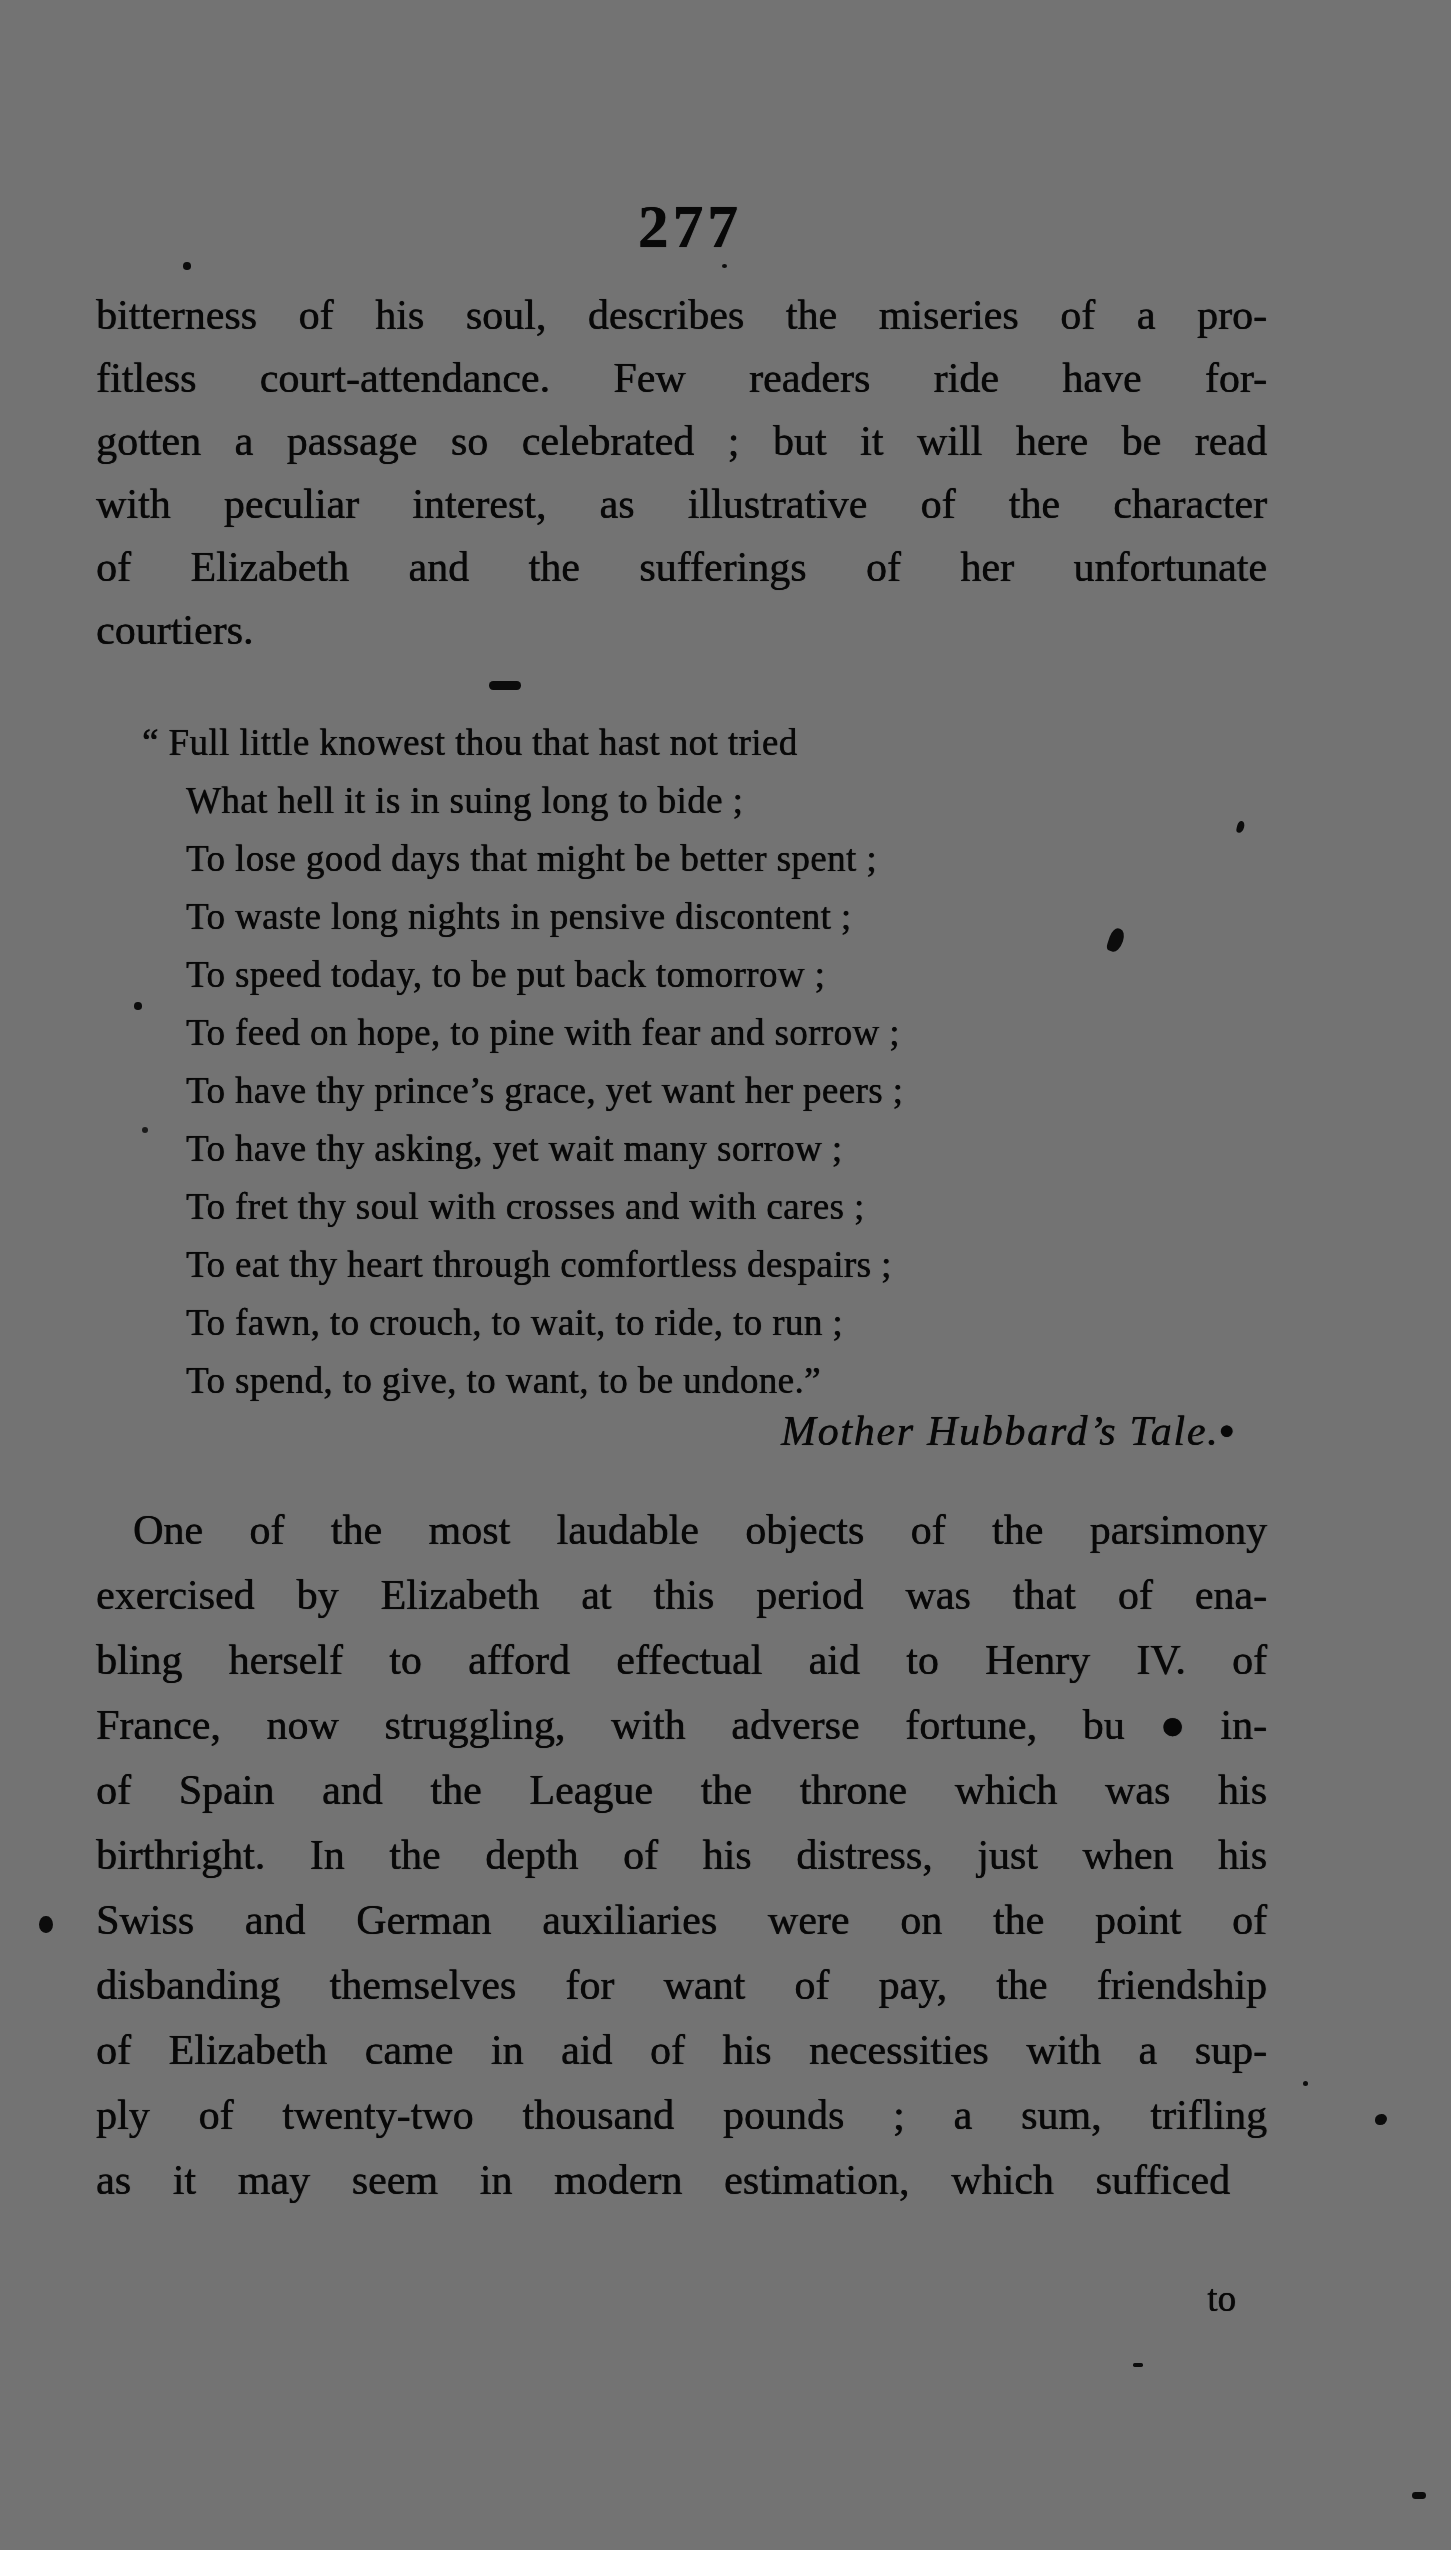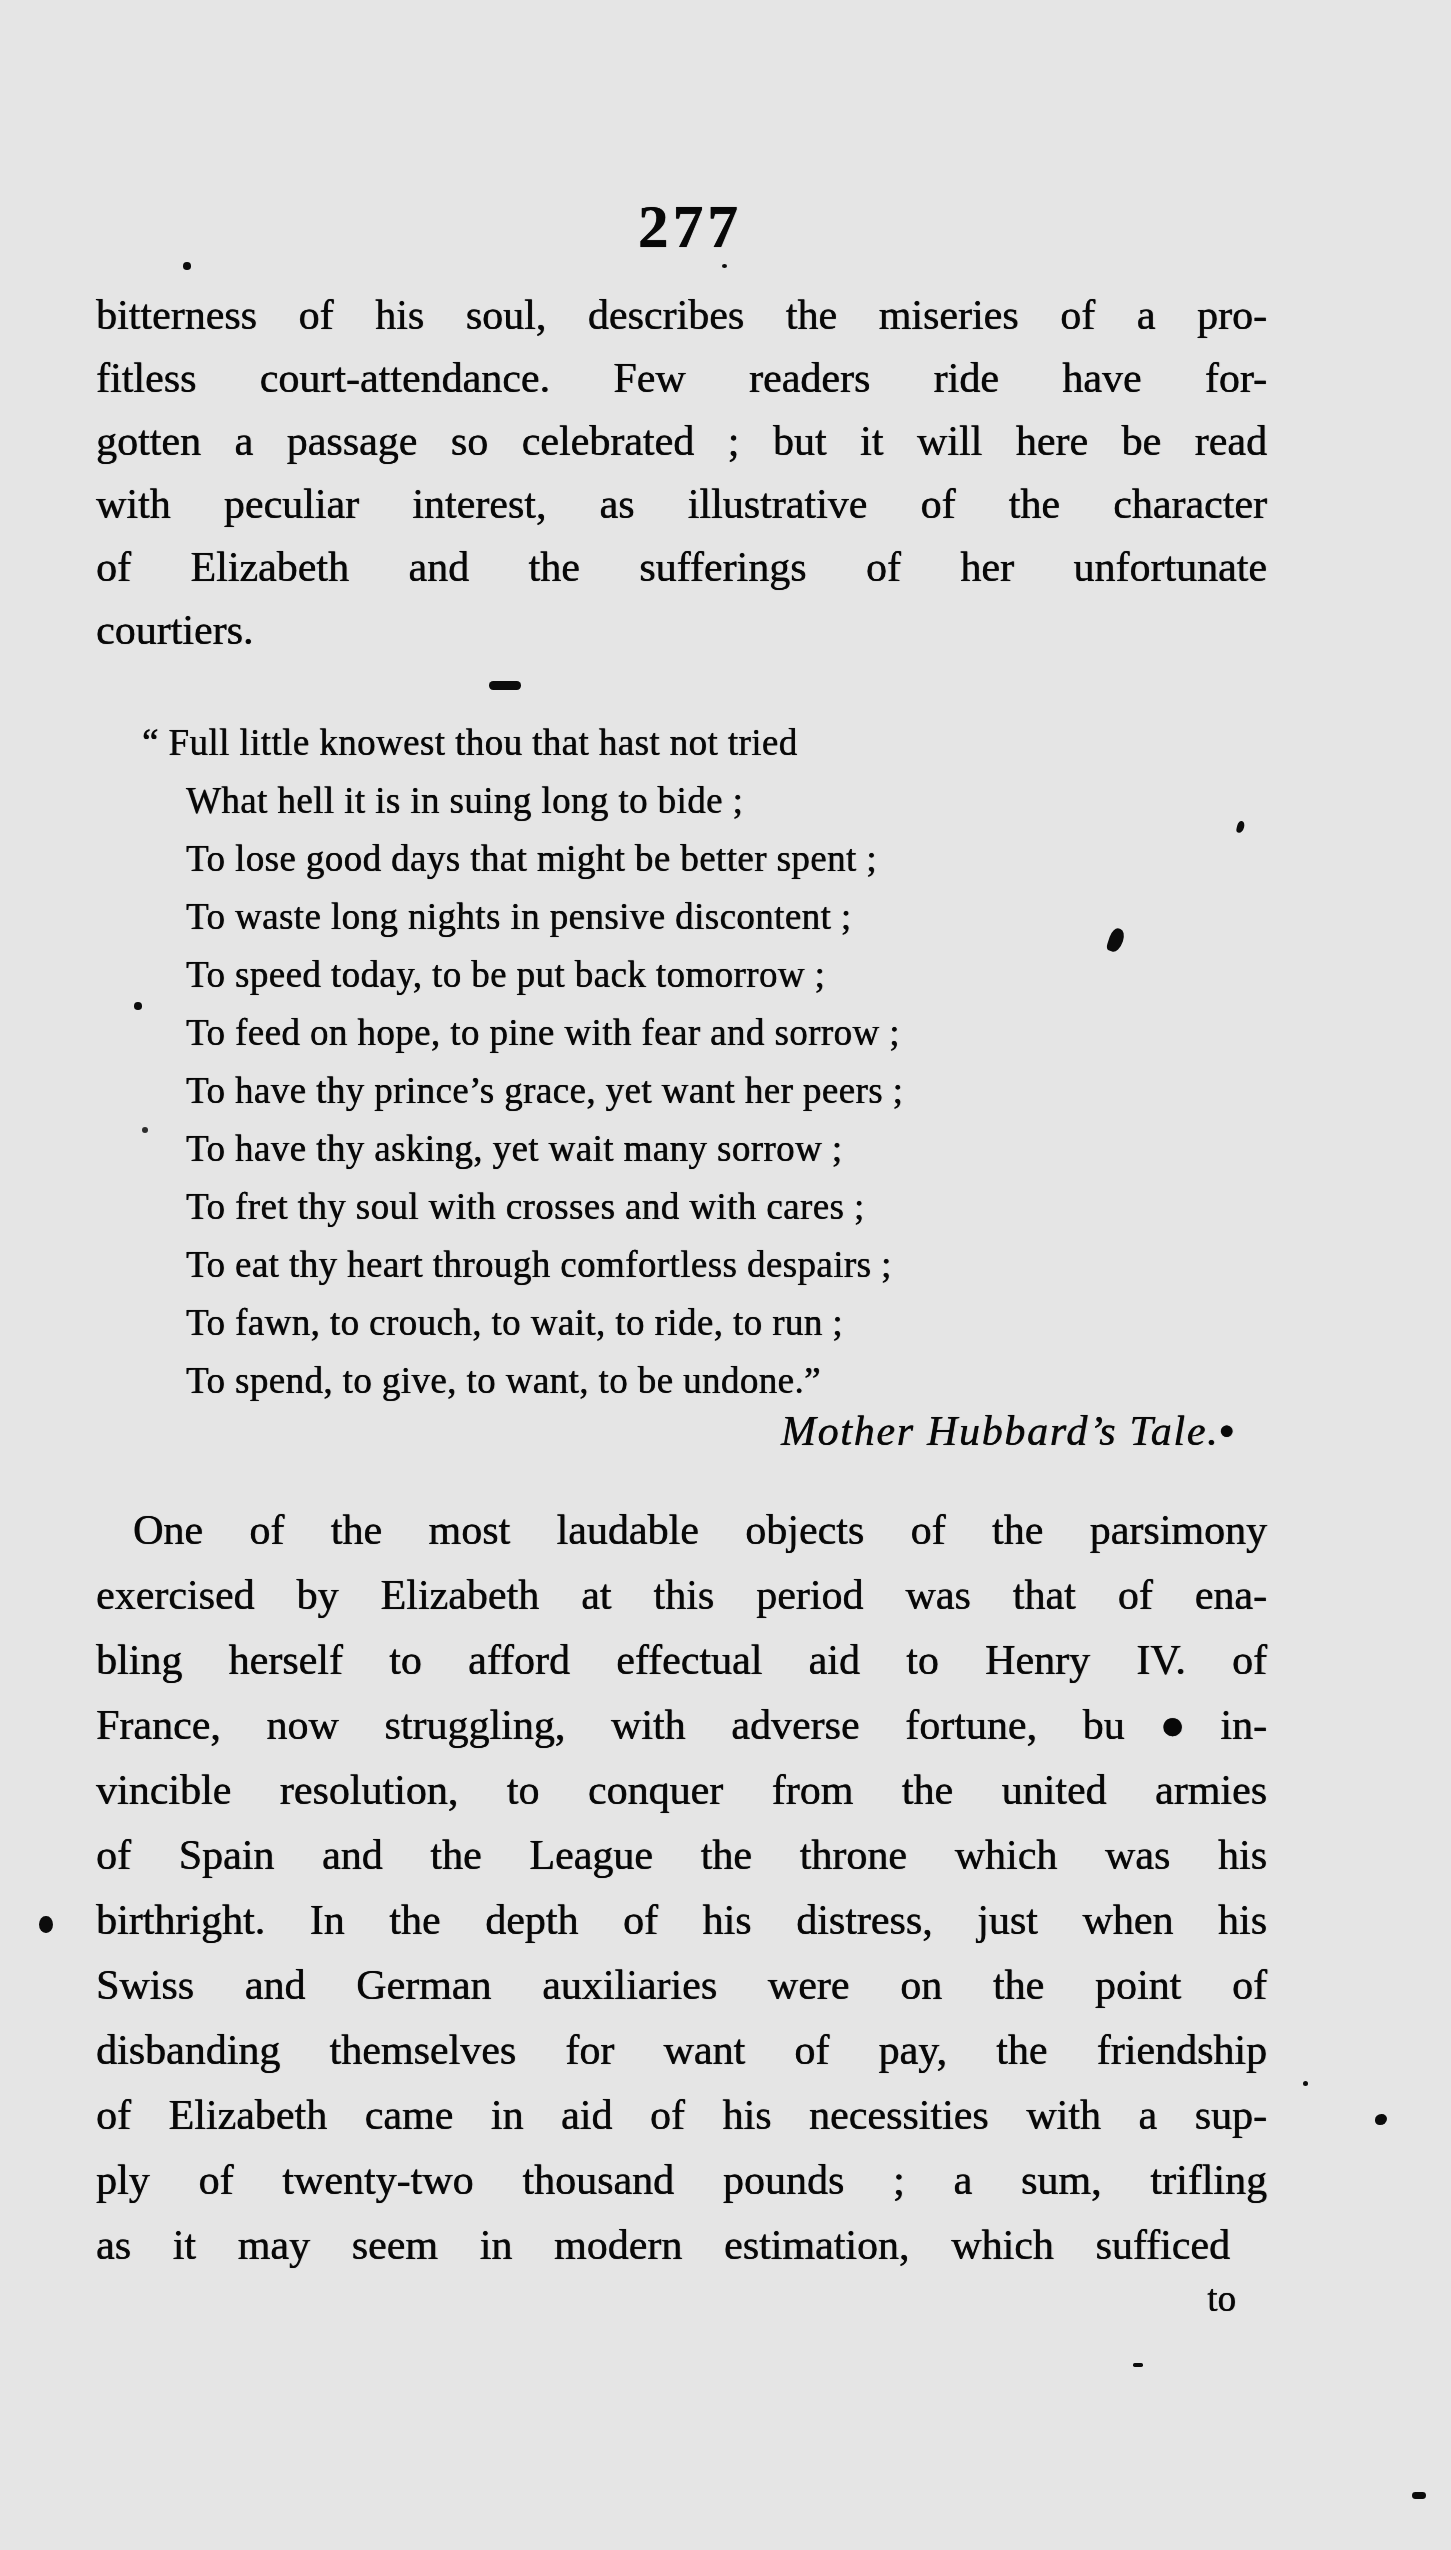--- a/index.html
+++ b/index.html
@@ -4,21 +4,21 @@
 <style>
   html, body {
     margin: 0;
     padding: 0;
     background: #ffffff;
   }
   .page {
     position: relative;
     width: 1452px;
     height: 2550px;
-    background: #e5e5e5;
+    background: #737373;
     overflow: hidden;
     color: #080808;
     font-family: "Liberation Serif", "DejaVu Serif", serif;
     text-rendering: optimizeLegibility;
   }
   .ink {
     text-shadow: 0.4px 0.3px 0.7px rgba(0,0,0,0.85), -0.2px -0.2px 0.3px rgba(0,0,0,0.45);
   }
   .page-number {
     position: absolute;
@@ -138,21 +138,20 @@
 
   <div class="attribution ink">
     <span>Mother Hubbard’s Tale.</span><span class="blot">•</span>
   </div>
 
   <section class="para ink" id="para2">
     <div class="line line--indent">One of the most laudable objects of the parsimony</div>
     <div class="line">exercised by Elizabeth at this period was that of ena-</div>
     <div class="line">bling herself to afford effectual aid to Henry IV. of</div>
     <div class="line">France, now struggling, with adverse fortune, bu●in-</div>
-    <div class="line">vincible resolution, to conquer from the united armies</div>
     <div class="line">of Spain and the League the throne which was his</div>
     <div class="line">birthright.  In the depth of his distress, just when his</div>
     <div class="line">Swiss and German auxiliaries were on the point of</div>
     <div class="line">disbanding themselves for want of pay, the friendship</div>
     <div class="line">of Elizabeth came in aid of his necessities with a sup-</div>
     <div class="line">ply of twenty-two thousand pounds ; a sum, trifling</div>
     <div class="line line--short">as it may seem in modern estimation, which sufficed</div>
   </section>
 
   <div class="catchword ink">to</div>

